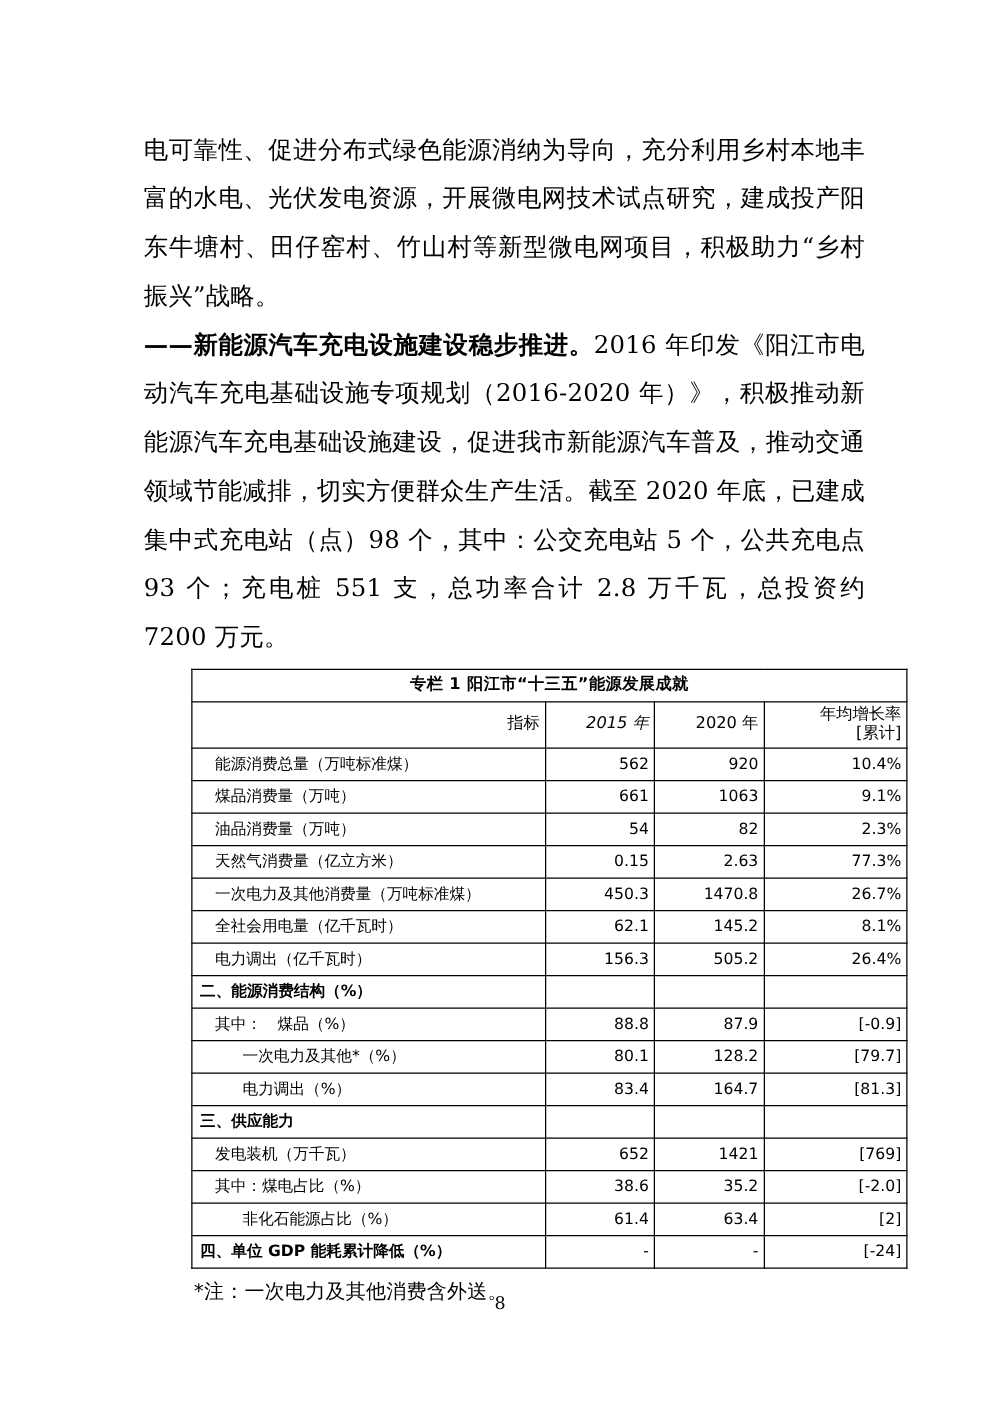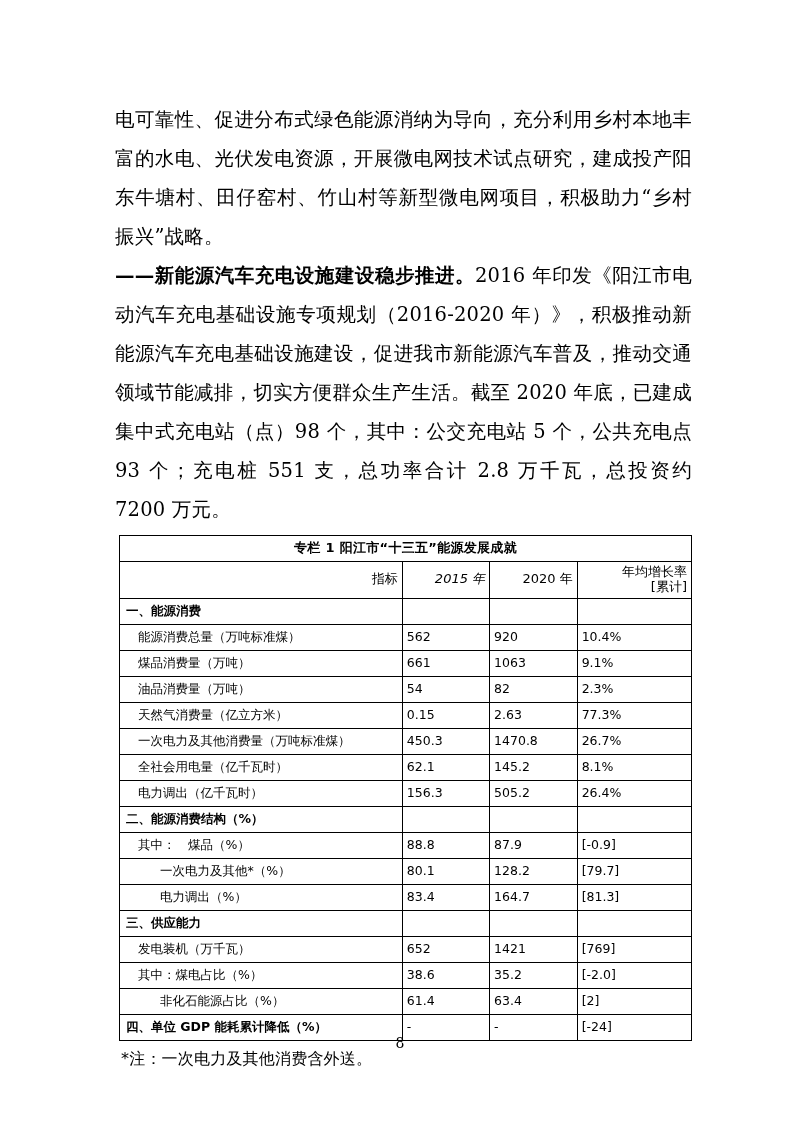--- a/index.html
+++ b/index.html
@@ -30,20 +30,21 @@
     text-align: justify;
     text-justify: inter-ideograph;
     margin: 0;
   }
   .bold {
     font-weight: bold;
   }
   
   .tbl-wrap {
     margin-top: 6px;
+    margin-left: 34px;
   }
   table.box {
     border-collapse: collapse;
     width: 573px;
     margin-left: 4px;
     font-family: "DejaVu Sans", "Liberation Sans", sans-serif;
     font-size: 12.5px;
     line-height: 1.15;
   }
   table.box td {
@@ -56,21 +57,21 @@
     text-align: center;
     font-weight: bold;
     font-size: 13px;
     letter-spacing: 0.3px;
   }
   .t-head {
     text-align: right;
     font-weight: normal;
     font-size: 13px;
   }
-  .c-center { text-align: left; }
+  .c-center { text-align: right; }
   .c-left { text-align: left; padding-left: 6px !important; }
   .ind1 { padding-left: 18px !important; }
   .ind2 { padding-left: 40px !important; }
   .sect { font-weight: bold; }
   .note {
     font-family: "DejaVu Sans", "Liberation Sans", sans-serif;
     font-size: 16px;
     margin-top: 8px;
     margin-left: 6px;
     letter-spacing: 0.2px;
@@ -105,26 +106,20 @@
         <tr>
           <td class="t-head" style="width:282px;">指标</td>
           <td class="t-head" style="width:80px;font-style:italic;">2015 年</td>
           <td class="t-head" style="width:80px;">2020 年</td>
           <td class="t-head" style="width:108px;">
             <div>年均增长率</div>
             <div>[累计]</div>
           </td>
         </tr>
 
-      <tr>
-            <td class="c-left sect">一、能源消费</td>
-            <td class="c-center"></td>
-            <td class="c-center"></td>
-            <td class="c-center"></td>
-          </tr>
           <tr>
             <td class="c-left ind1">能源消费总量（万吨标准煤）</td>
             <td class="c-center">562</td>
             <td class="c-center">920</td>
             <td class="c-center">10.4%</td>
           </tr>
           <tr>
             <td class="c-left ind1">煤品消费量（万吨）</td>
             <td class="c-center">661</td>
             <td class="c-center">1063</td>

